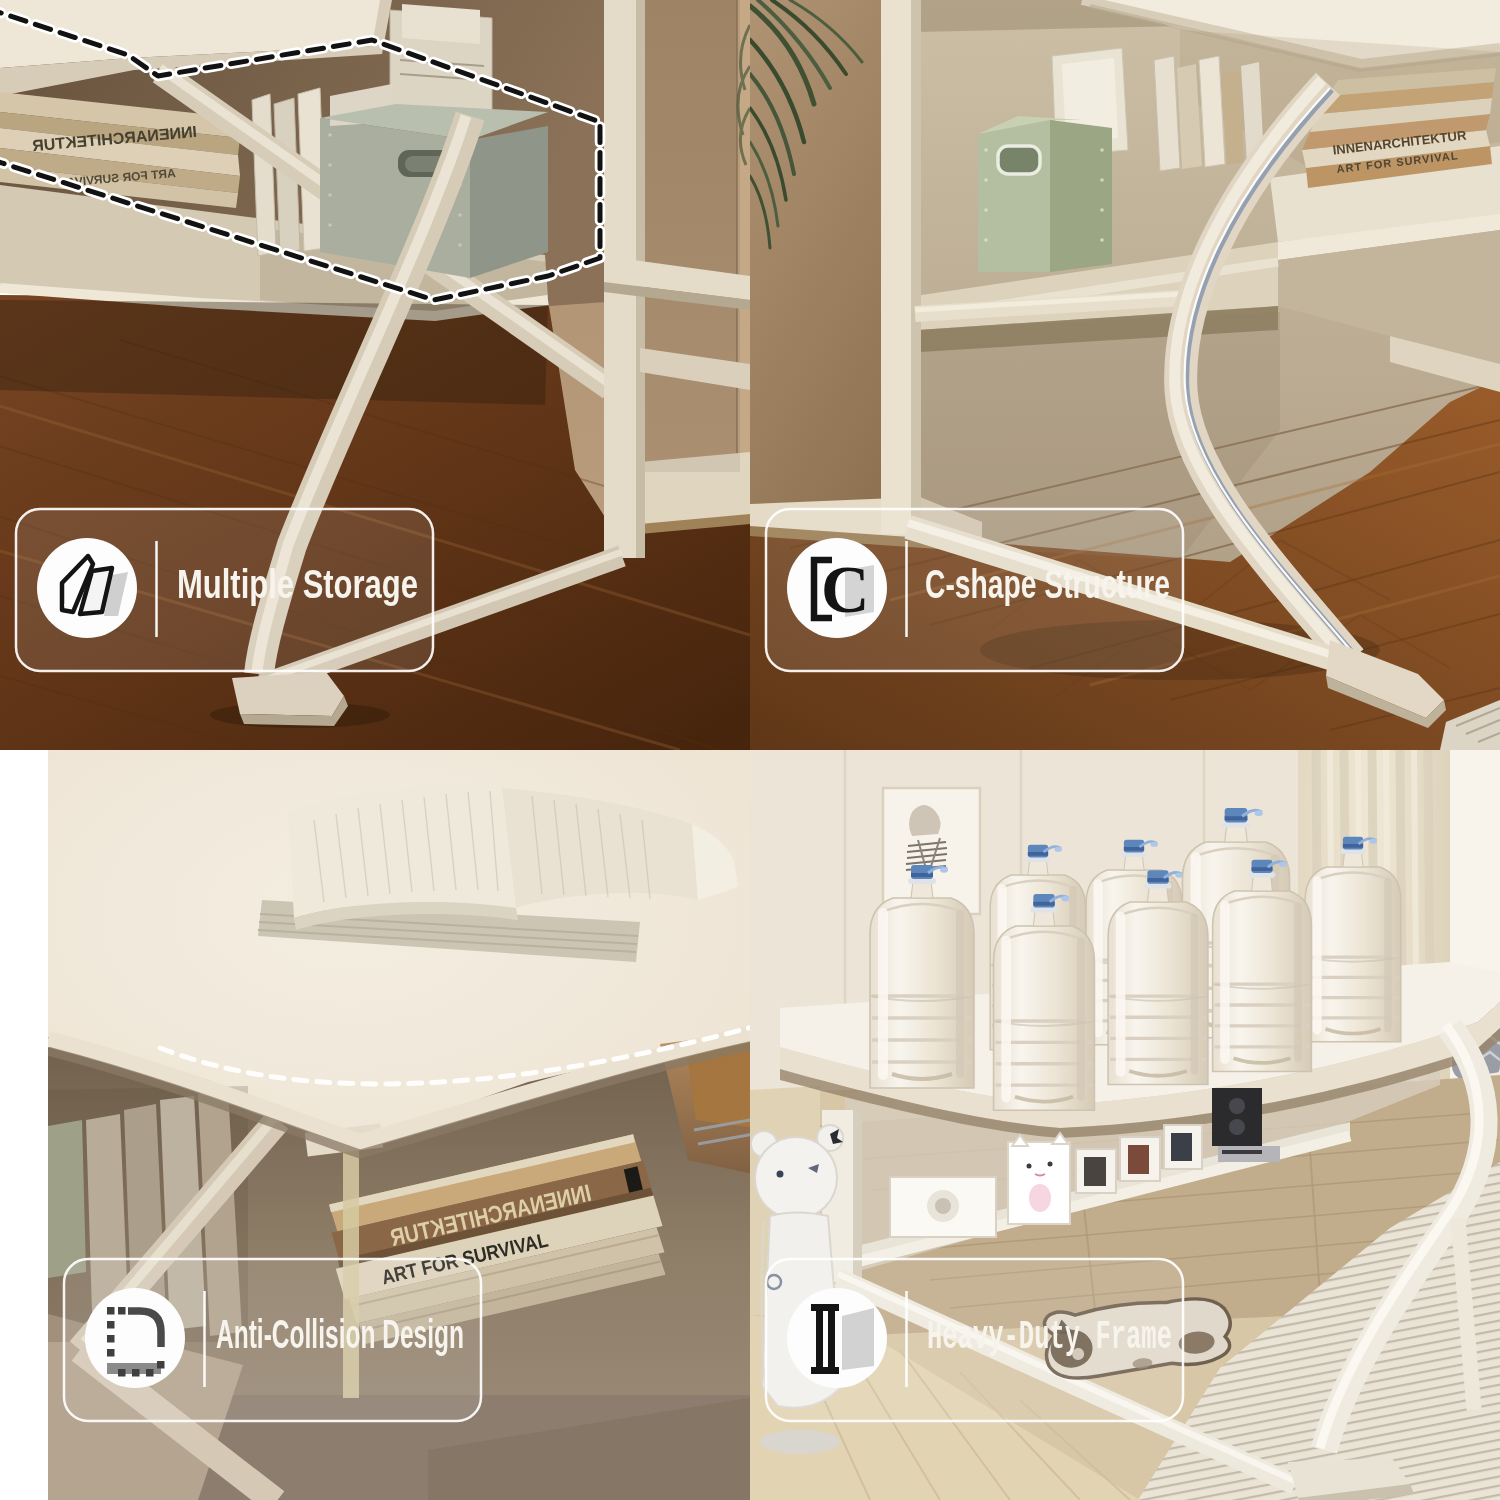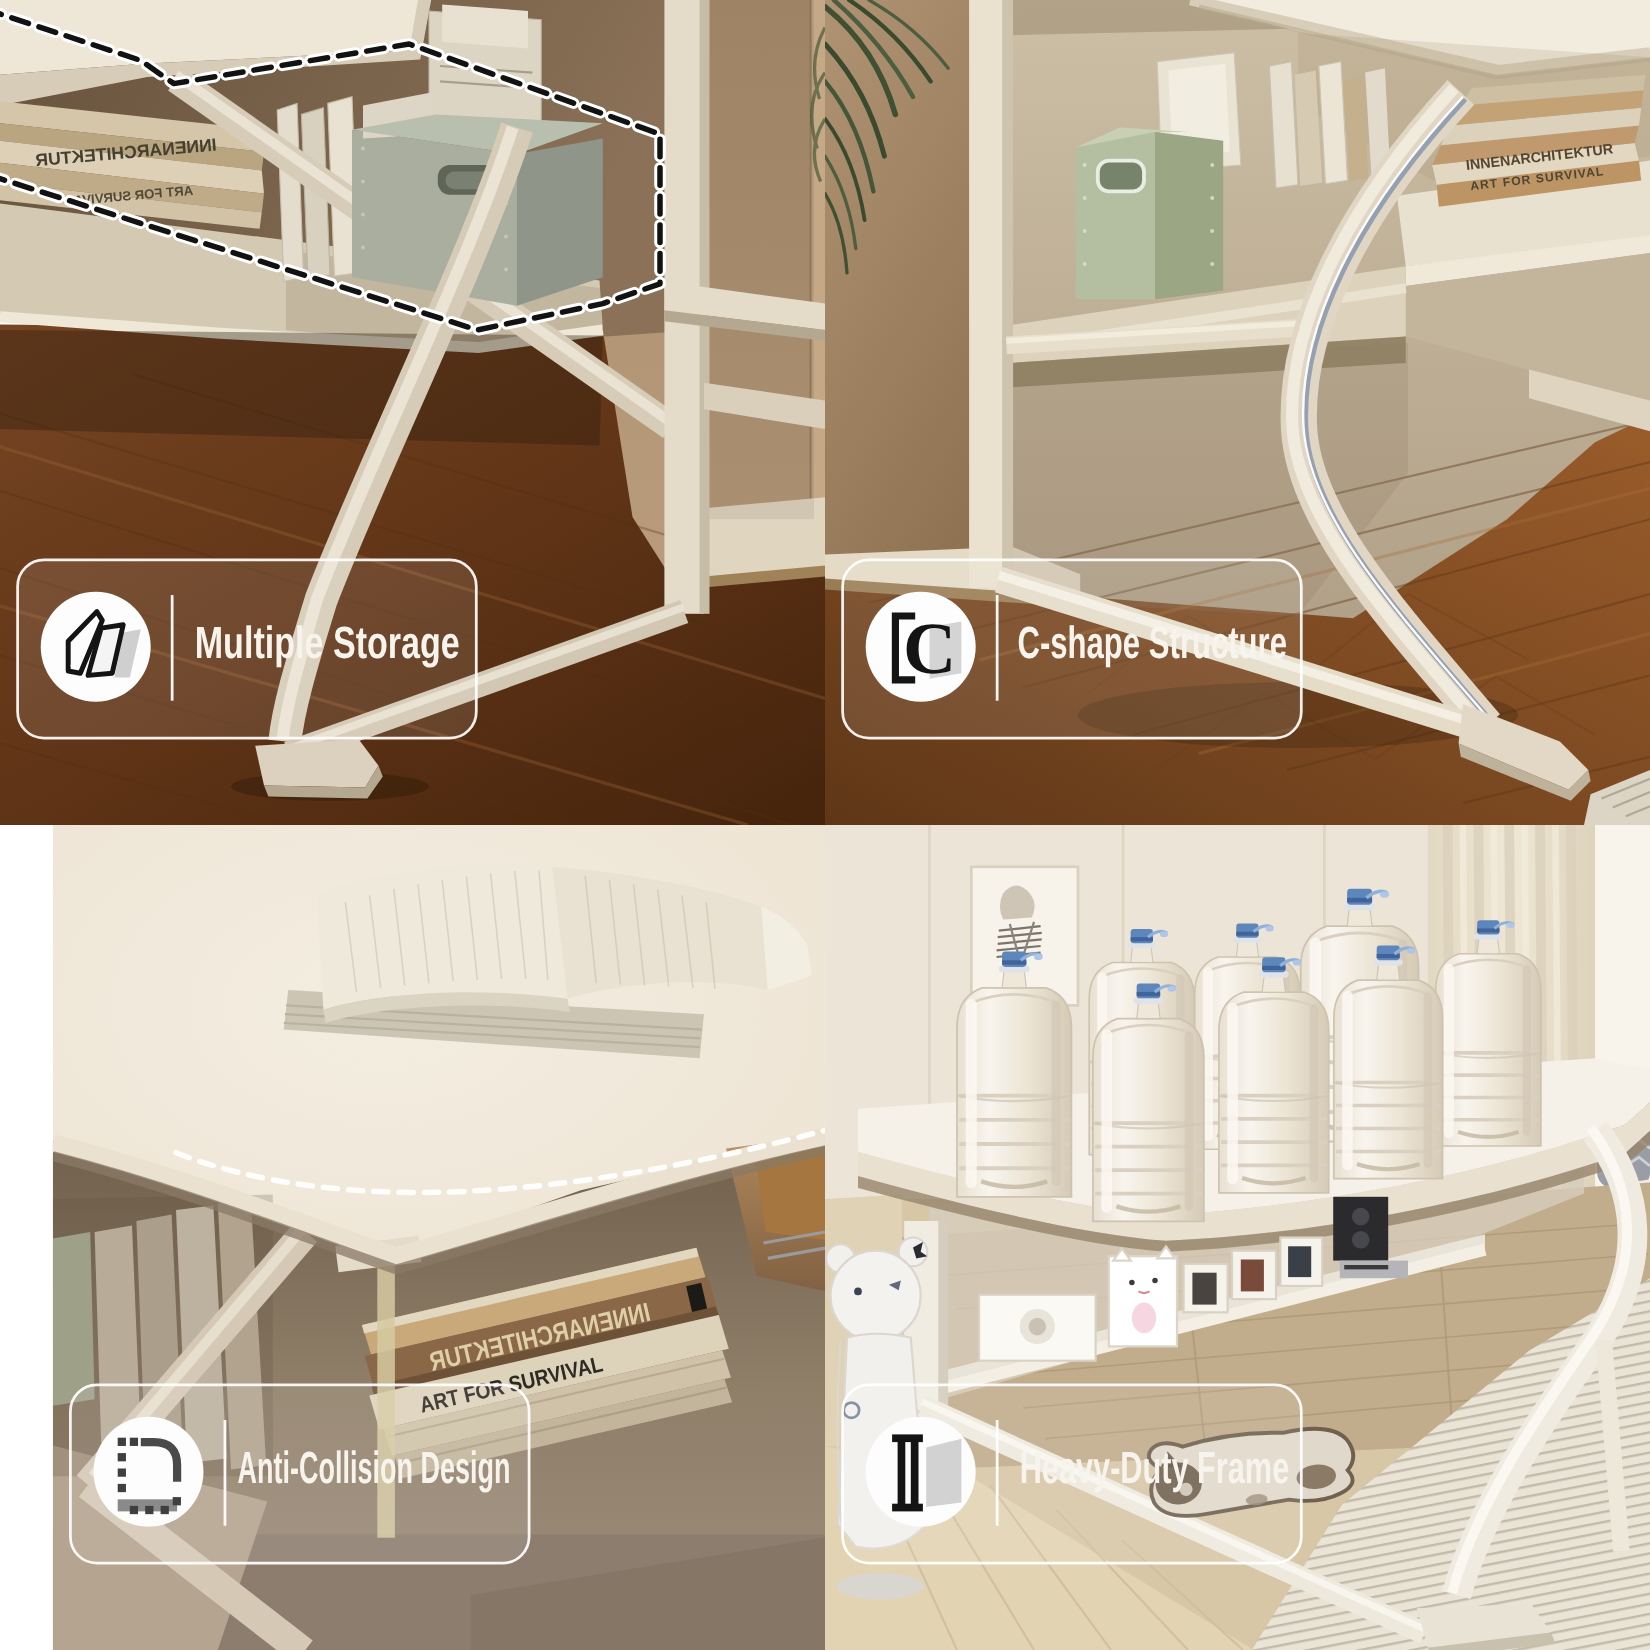--- a/index.html
+++ b/index.html
@@ -1,19 +1,19 @@
 <!DOCTYPE html>
 <html><head>
 <meta charset="utf-8">
 <style>
   html,body{margin:0;padding:0;background:#fff;}
   #page{position:relative;width:1500px;height:1500px;overflow:hidden;background:#fff;
         font-family:"Liberation Sans", sans-serif;}
   .q{position:absolute;width:750px;height:750px;}
-  #q1{left:0;top:0;} #q2{left:750px;top:0;} #q3{left:0;top:750px;margin-left:48px;} #q4{left:750px;top:750px;}
+  #q1{left:0;top:0;} #q2{left:750px;top:0;} #q3{left:0;top:750px;margin-left:48px;} #q4{left:750px;top:750px;font-family:Liberation Mono, monospace;}
   svg{display:block;}
 </style>
 </head>
 <body>
 <div id="page">
 <div class="q" id="q1">
 <svg width="750" height="750" viewBox="0 0 750 750">
   <defs>
     <linearGradient id="q1wall" x1="0" y1="0" x2="0" y2="1">
       <stop offset="0" stop-color="#ab8e6c"></stop>

